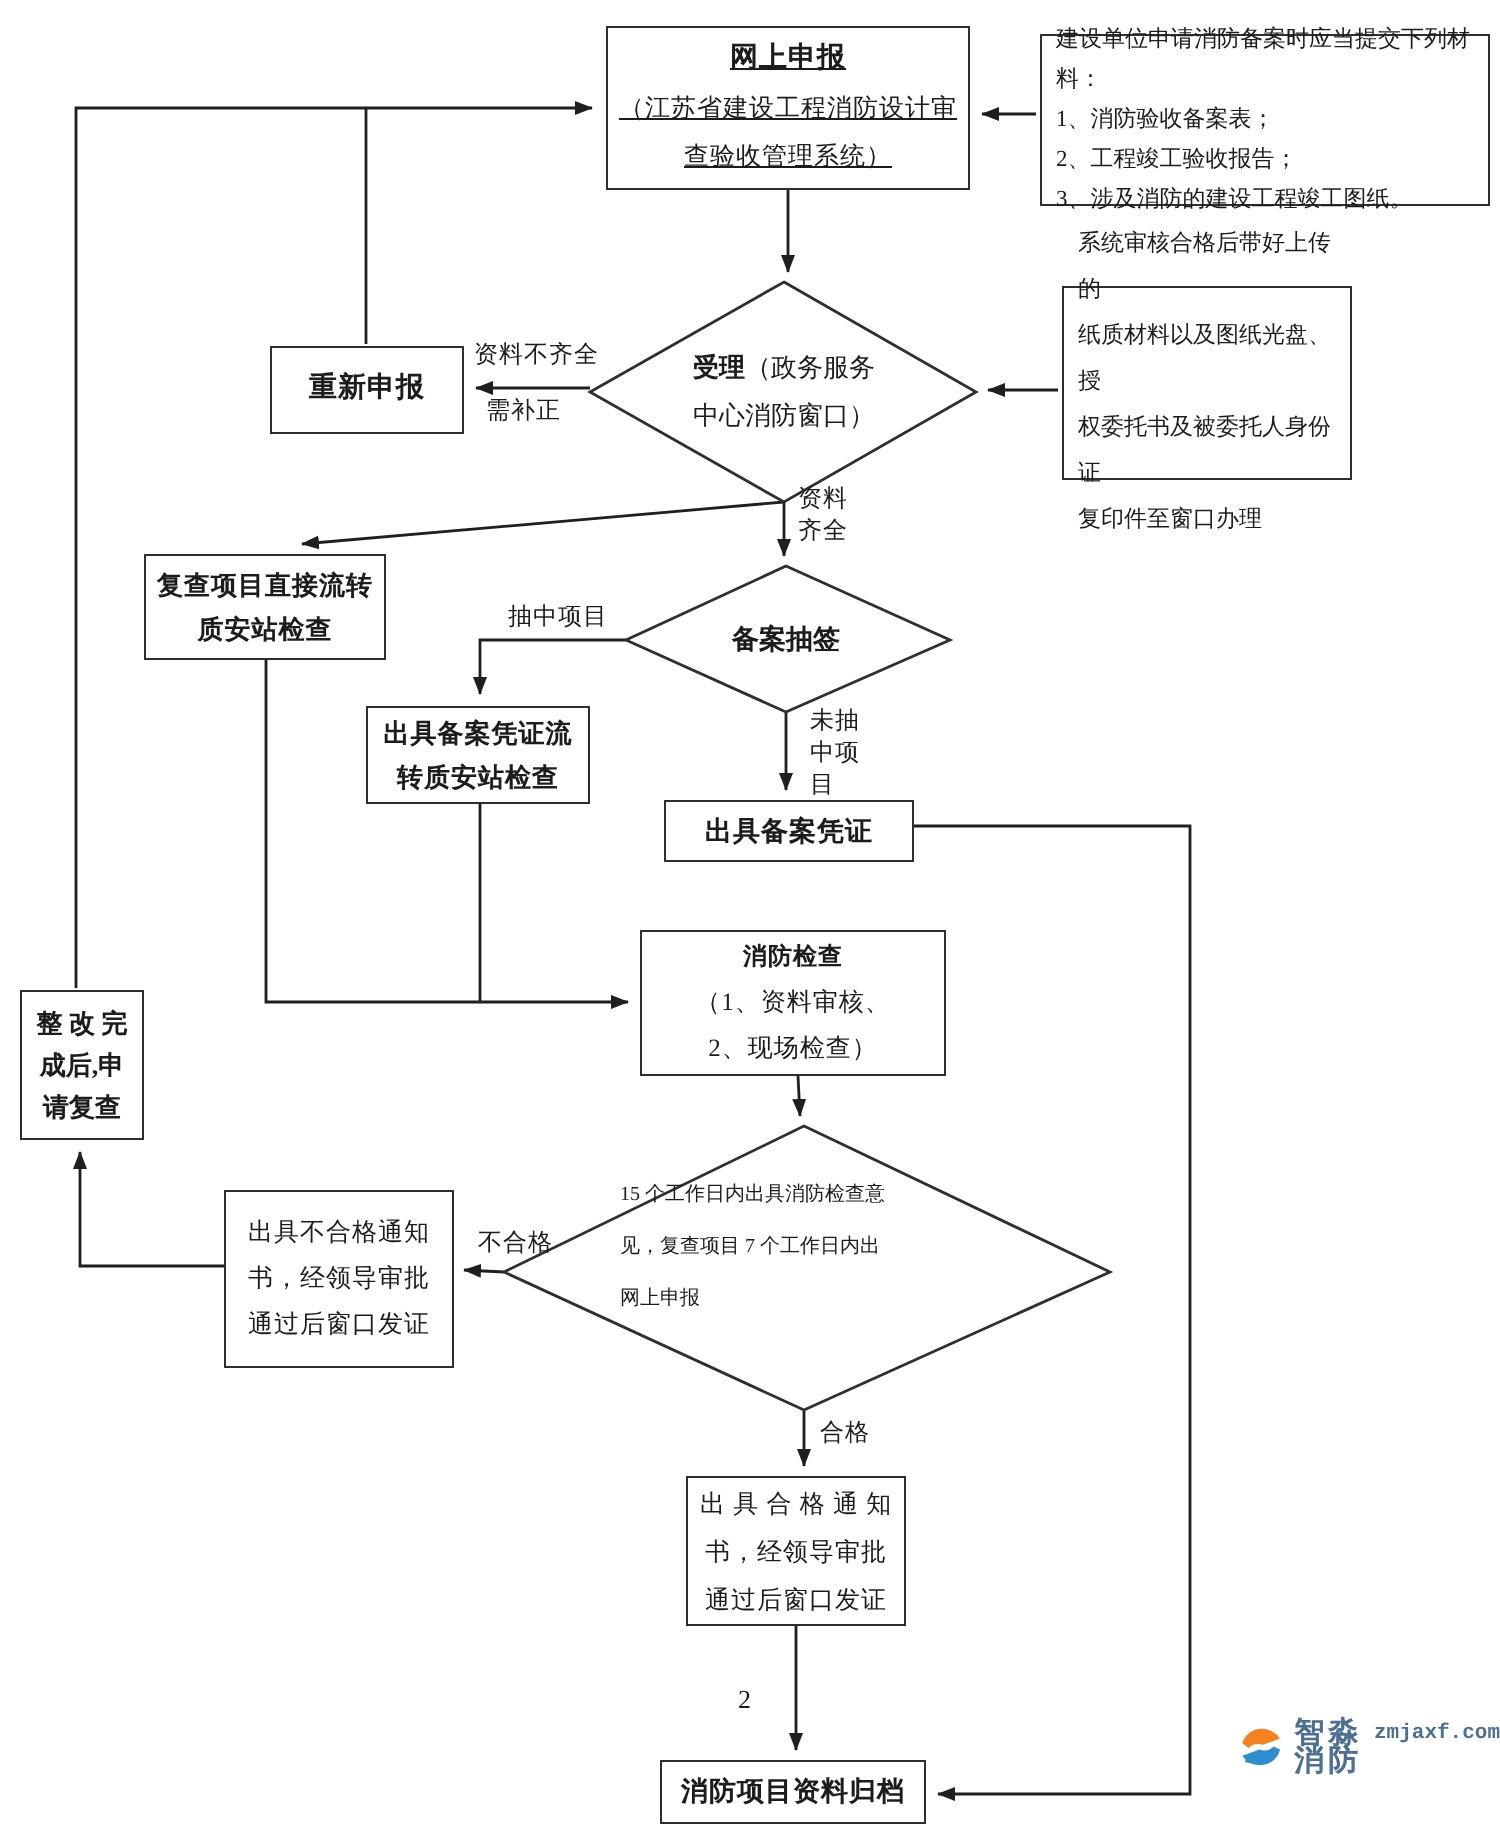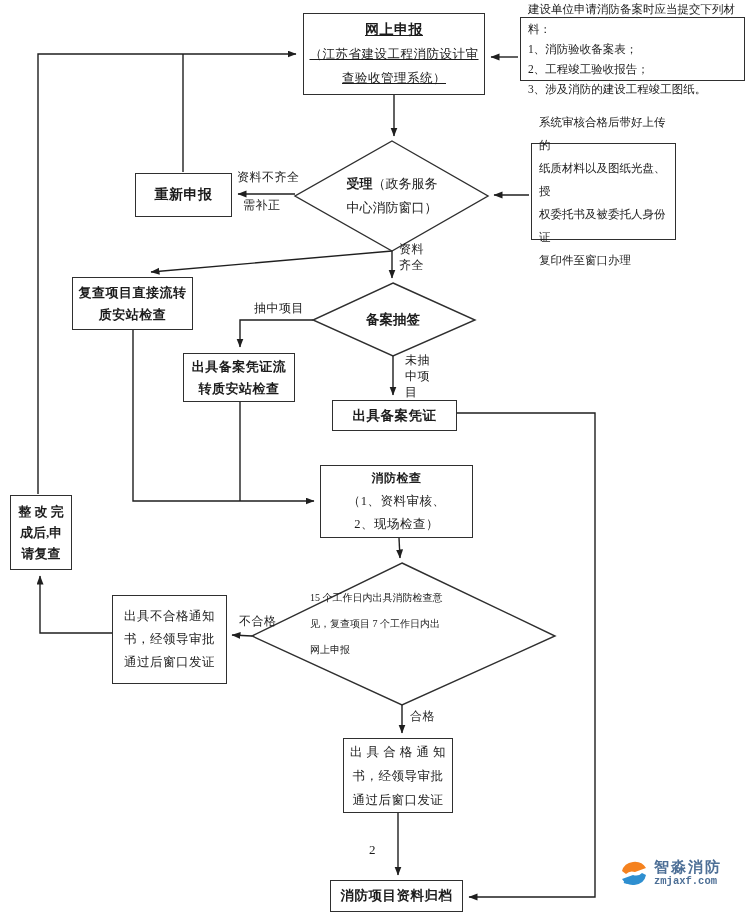--- a/index.html
+++ b/index.html
@@ -10,21 +10,21 @@
        display:flex;flex-direction:column;align-items:center;justify-content:center;
        text-align:center;line-height:22px;font-size:13px;letter-spacing:0.5px;}
   .bold{font-weight:bold;}
   .left{align-items:flex-start;text-align:left;}
   .dtext{position:absolute;display:flex;flex-direction:column;align-items:center;
          justify-content:center;text-align:center;background:transparent;}
   .lbl{position:absolute;font-size:12px;letter-spacing:0.5px;line-height:16px;white-space:nowrap;}
   .pagenum{position:absolute;font-size:13px;}
   
   #logo{position:absolute;left:618px;top:858px;display:flex;align-items:center;gap:4px;}
-  .logo-text{display:flex;flex-direction:column;line-height:14px;}
+  .logo-text{display:flex;flex-direction:row;line-height:14px;}
   .logo-cn{font-family:"Liberation Sans","DejaVu Sans",sans-serif;font-size:15px;
            letter-spacing:2px;color:#4d6f96;font-weight:bold;}
   .logo-en{font-family:"Liberation Mono","DejaVu Sans Mono",monospace;font-size:10.5px;
            font-weight:bold;color:#4d6f96;}
 </style>
 </head>
 <body>
 
 <div id="canvas">
 
@@ -60,21 +60,21 @@
       <polygon points="402,563 555,636 402,705 252,636"></polygon>
     </g>
   </svg>
 
   <div class="box" style="left:303px;top:13px;width:182px;height:82px;line-height:24px;text-decoration:underline;">
     <div class="bold" style="font-size:14px;">网上申报</div>
     <div style="font-size:12.5px;">（江苏省建设工程消防设计审</div>
     <div style="font-size:12.5px;">查验收管理系统）</div>
   </div>
 
-  <div class="box left" style="left:520px;top:17px;width:225px;height:64px;padding:2px 7px;line-height:20px;font-size:11.5px;letter-spacing:0;">
+  <div class="box left" style="left:520px;top:17px;width:225px;height:86px;padding:2px 7px;line-height:20px;font-size:11.5px;letter-spacing:0;">
     <div>建设单位申请消防备案时应当提交下列材料：</div>
     <div>1、消防验收备案表；</div>
     <div>2、工程竣工验收报告；</div>
     <div>3、涉及消防的建设工程竣工图纸。</div>
   </div>
 
   <div class="box bold" style="left:135px;top:173px;width:97px;height:44px;font-size:14px;">
     <div>重新申报</div>
   </div>
 

